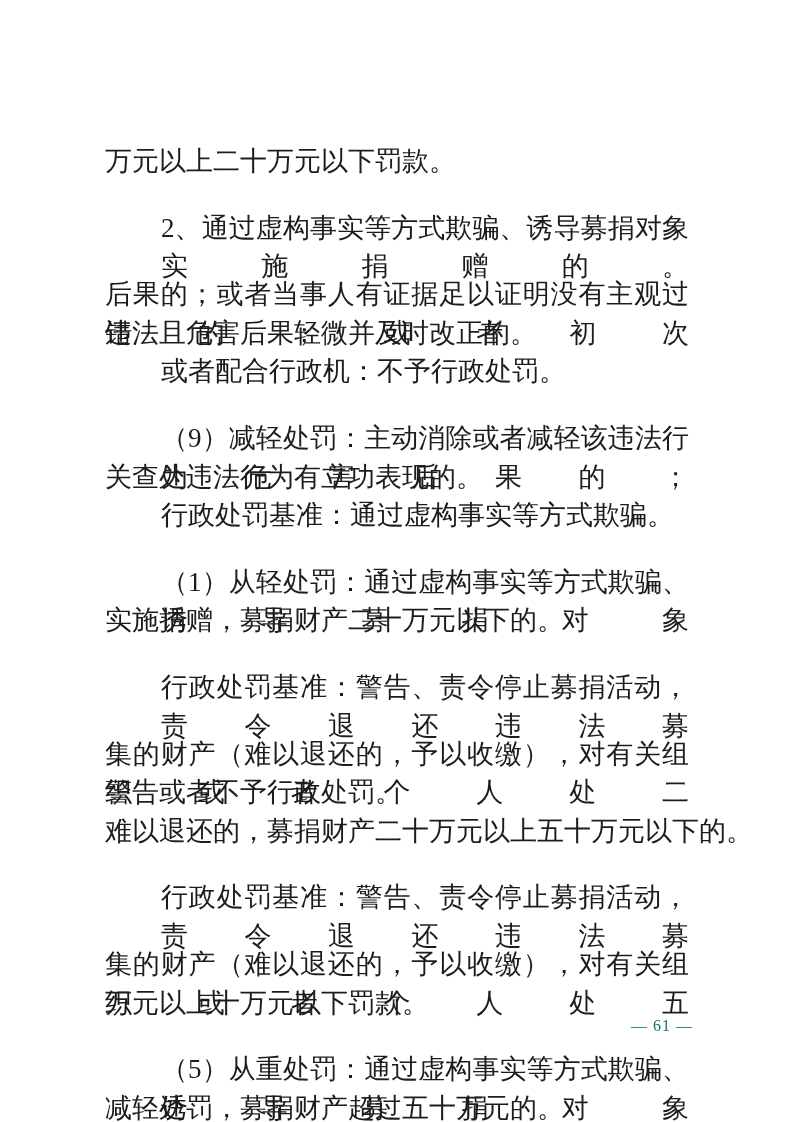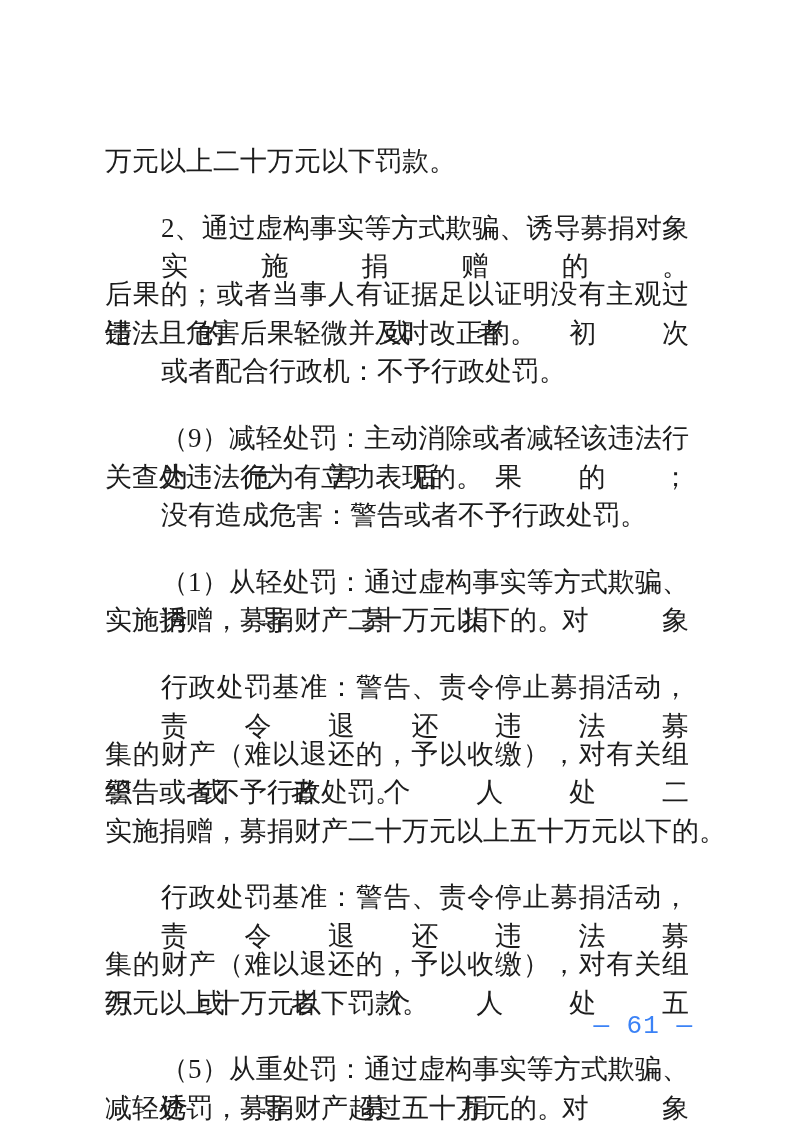--- a/index.html
+++ b/index.html
@@ -37,47 +37,47 @@
   .line.fill {
     white-space: normal;
     text-align: justify;
     text-align-last: justify;
     margin-top: 28px;
   }
   .page-num {
     position: absolute;
     top: 1012px;
     right: 100px;
-    font-size: 26px;
+    font-size: 16px;
     line-height: 28px;
-    color: #3b82f6;
-    font-family: Liberation Mono, monospace;
+    color: #0f766e;
+    font-family: Liberation Serif, serif;
     letter-spacing: 1px;
   }
 </style>
 </head>
 <body>
 
 <div class="sheet">
 
   <div class="text-block">
     <div class="line">万元以上二十万元以下罚款。</div>
     <div class="line ind fill">2、通过虚构事实等方式欺骗、诱导募捐对象实施捐赠的。</div>
     <div class="line fill">后果的；或者当事人有证据足以证明没有主观过错的；或者初次</div>
     <div class="line">违法且危害后果轻微并及时改正的。</div>
     <div class="line ind">或者配合行政机：不予行政处罚。</div>
     <div class="line ind fill">（9）减轻处罚：主动消除或者减轻该违法行为危害后果的；</div>
     <div class="line">关查处违法行为有立功表现的。</div>
-    <div class="line ind">没有造成危害：警告或者不予行政处罚。</div>
+    <div class="line ind">行政处罚基准：通过虚构事实等方式欺骗。</div>
     <div class="line ind fill">（1）从轻处罚：通过虚构事实等方式欺骗、诱导募捐对象</div>
     <div class="line">实施捐赠，募捐财产二十万元以下的。</div>
     <div class="line ind fill">行政处罚基准：警告、责令停止募捐活动，责令退还违法募</div>
     <div class="line fill">集的财产（难以退还的，予以收缴），对有关组织或者个人处二</div>
     <div class="line">警告或者不予行政处罚。</div>
-    <div class="line">实施捐赠，募捐财产二十万元以上五十万元以下的。</div>
+    <div class="line">难以退还的，募捐财产二十万元以上五十万元以下的。</div>
     <div class="line ind fill">行政处罚基准：警告、责令停止募捐活动，责令退还违法募</div>
     <div class="line fill">集的财产（难以退还的，予以收缴），对有关组织或者个人处五</div>
     <div class="line">万元以上十万元以下罚款。</div>
     <div class="line ind fill">（5）从重处罚：通过虚构事实等方式欺骗、诱导募捐对象</div>
     <div class="line">减轻处罚，募捐财产超过五十万元的。</div>
   </div>
 
   <div class="page-num">— 61 —</div>
 
 </div>

